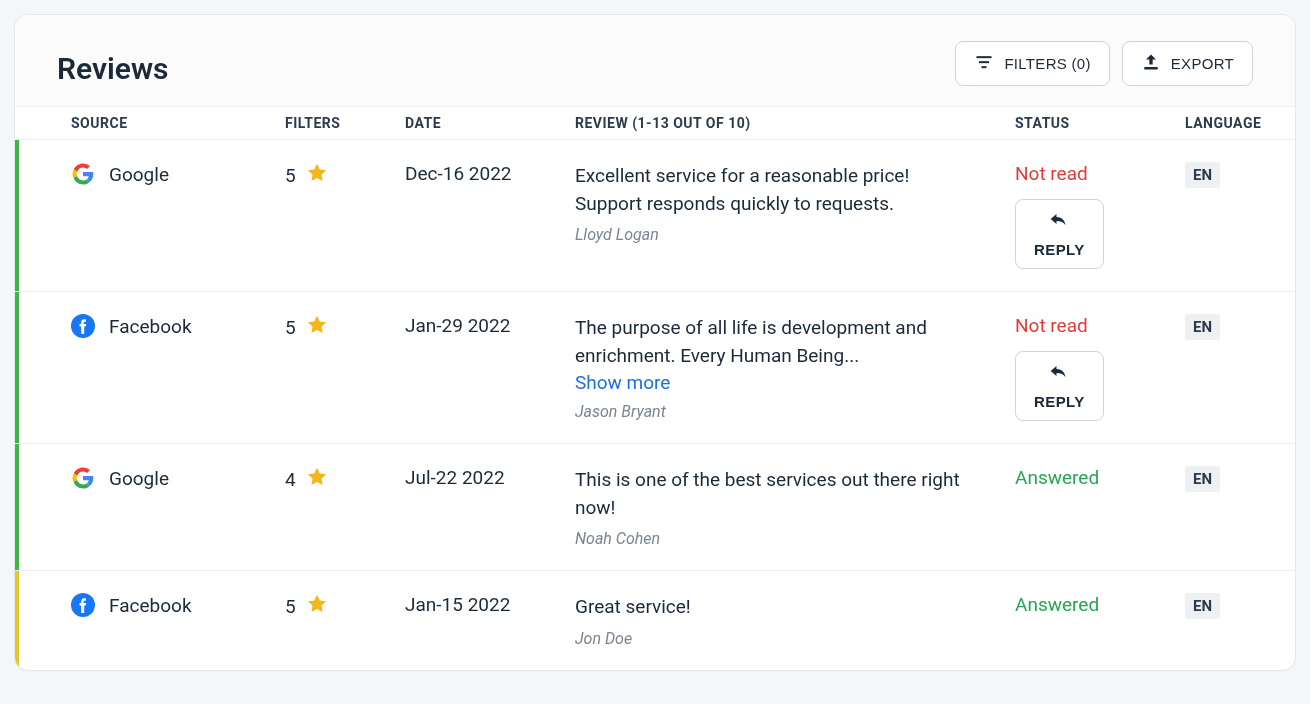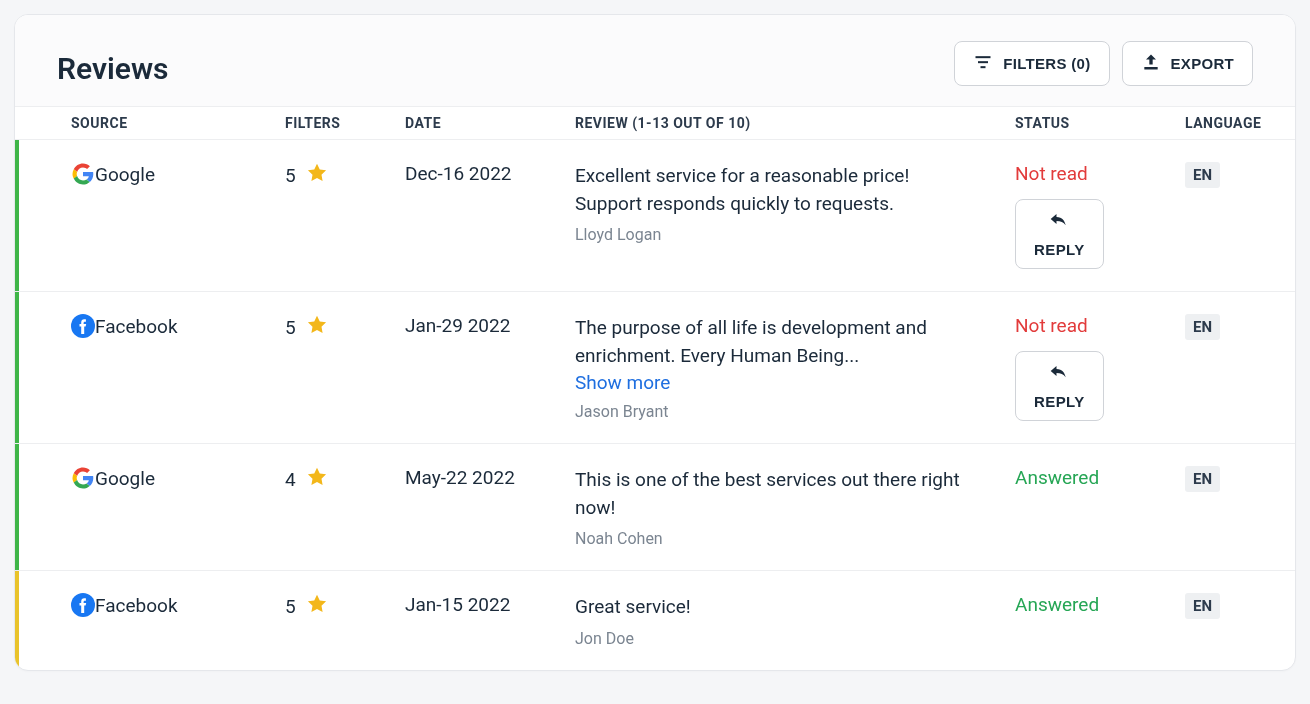--- a/index.html
+++ b/index.html
@@ -31,21 +31,21 @@
   .header-actions { display: flex; gap: 12px; }
   .btn {
     display: flex;
     align-items: center;
     gap: 10px;
     border: 1px solid #d0d3d8;
     background: #fff;
     border-radius: 8px;
     padding: 10px 18px;
     font-size: 15px;
-    font-weight: 700;
+    font-weight: 400;
     letter-spacing: 0.3px;
     color: #1b2a3a;
     cursor: pointer;
   }
   .btn svg { width: 20px; height: 20px; }
   .table { width: 100%; border-collapse: collapse; }
   .thead-row th {
     text-align: left;
     font-size: 14px;
     font-weight: 700;
@@ -63,30 +63,30 @@
     vertical-align: top;
     font-size: 18px;
   }
   .row td.source-cell { padding-left: 20px; }
   .row { position: relative; }
   .row .accent {
     position: absolute;
     left: 0; top: 0; bottom: 0;
     width: 4px;
   }
-  .source-wrap { display: flex; align-items: center; gap: 0; padding-left: 36px;}
+  .source-wrap { display: flex; align-items: center; gap: 14px; padding-left: 36px;}
   .source-name { font-size: 19px; color: #1b2a3a; }
   .source-icon { width: 24px; height: 24px; display:inline-flex; align-items:center; justify-content:center;}
   .rating-wrap { display: flex; align-items: center; gap: 10px; }
   .rating-num { font-size: 19px; color: #1b2a3a; }
   .star { color: #f3b71a; width: 22px; height: 22px; }
   .date-text { font-size: 19px; color: #1b2a3a; white-space: nowrap;}
   .review-text { font-size: 19px; color: #1b2a3a; line-height: 1.45; max-width: 400px;}
   .show-more { color: #1f6fe0; font-size: 19px; cursor: pointer; display:block; margin-top:2px;}
-  .author { color: #7b8591; font-size: 16px; margin-top: 8px; }
+  .author { color: #7b8591; font-size: 16px; margin-top: 8px; font-style: italic; }
   .status-notread { color: #e23b3b; font-size: 19px; }
   .status-answered { color: #26a655; font-size: 19px; }
   .reply-btn {
     display: inline-flex;
     align-items: center;
     gap: 10px;
     margin-top: 14px;
     border: 1px solid #d0d3d8;
     background: #fff;
     border-radius: 8px;
@@ -244,21 +244,21 @@
             </div>
           </td>
           <td>
             <div class="rating-wrap">
               <span class="rating-num">4</span>
               <span><svg class="star" viewBox="0 0 24 24" fill="currentColor">
                   <use href="#ico-star"></use>
                 </svg></span>
             </div>
           </td>
-          <td><span class="date-text">May-22 2022</span></td>
+          <td><span class="date-text">Jul-22 2022</span></td>
           <td>
             <div class="review-text">This is one of the best services out there right now!</div>
             <div class="author">Noah Cohen</div>
           </td>
           <td>
             <div class="status-answered">Answered</div>
           </td>
           <td><span class="lang-badge">EN</span></td>
         </tr>
         <tr class="row">

